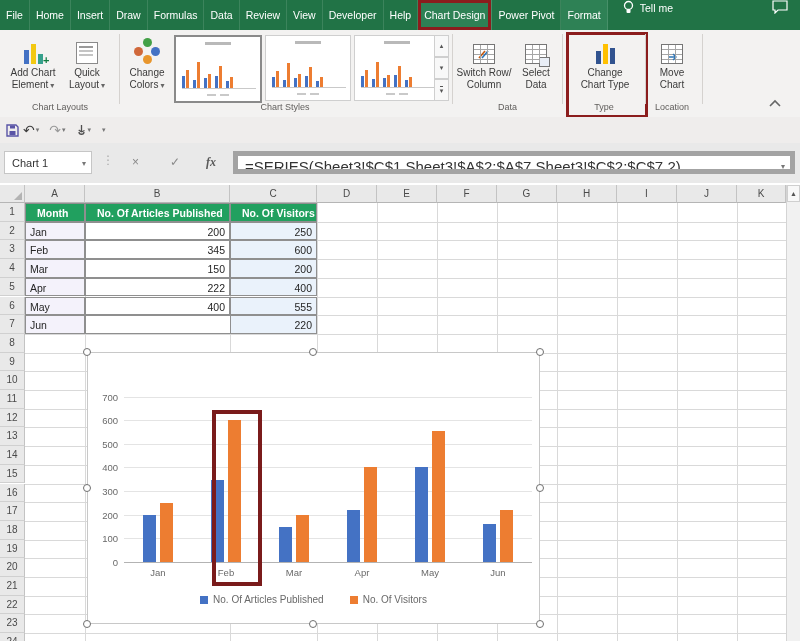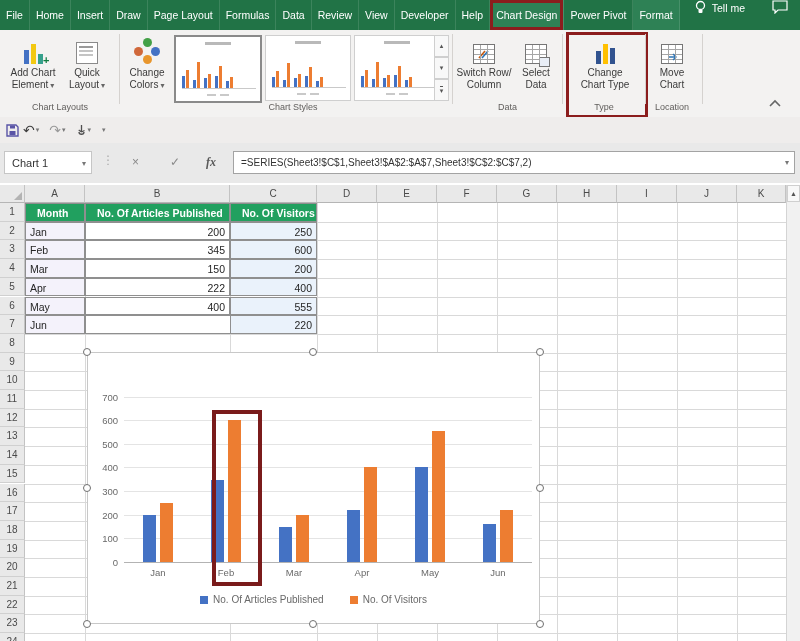--- a/index.html
+++ b/index.html
@@ -54,22 +54,22 @@
   .qic{margin-right:4px;display:flex;align-items:center;font-size:13px;color:#3f3f3f;}
   .mini::after{content:"▾";font-size:7px;color:#777;margin:0 6px 0 1px;}
   
   #fbar{position:absolute;left:0;top:143px;width:800px;height:40px;background:#e9e9e9;}
   #namebox{position:absolute;left:4px;top:8px;width:88px;height:23px;background:#fff;border:1px solid #c6c6c6;
            font-size:11px;color:#333;line-height:23px;padding-left:7px;box-sizing:border-box;}
   #namebox::after{content:"▾";position:absolute;right:5px;font-size:8px;color:#777;}
   #fdots{position:absolute;left:102px;top:10px;color:#aaa;font-size:12px;}
   .fbtn{position:absolute;top:8px;height:23px;line-height:23px;font-size:12px;color:#8a8a8a;}
   #fx{font-style:italic;font-family:"Liberation Serif",serif;font-weight:bold;color:#5a5a5a;}
-  #formulabox{position:absolute;left:233px;top:8px;width:562px;height:23px;background:#fff;border:1px solid #a3a3a3;
-              box-sizing:border-box;font-size:10px;color:#333;line-height:21px;padding:0 16px 0 7px;
+  #formulabox{position:absolute;left:233px;top:8px;width:562px;height:23px;background:#fff;border:5px solid #a3a3a3;
+              box-sizing:border-box;font-size:15px;color:#333;line-height:21px;padding:0 16px 0 7px;
               white-space:nowrap;overflow:hidden;}
   #formulabox::after{content:"▾";position:absolute;right:5px;top:0;font-size:8px;color:#777;}
   
   #sheet{position:absolute;left:0;top:185px;width:800px;height:456px;background:#fff;}
   #corner{position:absolute;left:0;top:0;width:25px;height:18px;background:#e9e9e9;border-right:1px solid #c3c3c3;border-bottom:1px solid #b5b5b5;box-sizing:border-box;}
   #corner::after{content:"";position:absolute;right:2px;bottom:2px;border-bottom:8px solid #b3b3b3;border-left:8px solid transparent;}
   .colhdr{position:absolute;top:0;height:18px;background:#e9e9e9;border-right:1px solid #c3c3c3;
           border-bottom:1px solid #b5b5b5;box-sizing:border-box;font-size:10px;color:#4a4a4a;
           text-align:center;line-height:17px;}
   .rowhdr{position:absolute;left:0;width:25px;background:#e9e9e9;border-right:1px solid #c3c3c3;
@@ -107,21 +107,20 @@
 <body>
 
 <div id="app">
 
   <div id="titlebar">
     <span id="tabs" style="display:flex;">
         <span class="tab">File</span>
         <span class="tab">Home</span>
         <span class="tab">Insert</span>
         <span class="tab">Draw</span>
-        <span class="tab">Page Layout</span>
         <span class="tab">Formulas</span>
         <span class="tab">Data</span>
         <span class="tab">Review</span>
         <span class="tab">View</span>
         <span class="tab">Developer</span>
         <span class="tab">Help</span>
         <span class="tab contextual boxed">Chart Design</span>
         <span class="tab">Power Pivot</span>
         <span class="tab contextual">Format</span>
       </span>
@@ -247,21 +246,21 @@
             <i></i>
             <i></i>
           </div>
         </div>
       </div>
     <div id="gscroll">
       <span class="upg"></span>
       <span class="dng"></span>
       <span class="mng"></span>
     </div>
-    <div class="grplabel" style="left:128px;width:330px;">Chart Styles</div>
+    <div class="grplabel" style="left:120px;width:330px;">Chart Styles</div>
     <div class="rsep" style="left:452px;"></div>
 
     <div class="rbtn" style="left:456px;width:56px;">
       <span class="ric">
         <span class="tblic">
             <svg width="20" height="18" style="position:absolute;left:0;top:0;">
           <path d="M5 13 L11 6" stroke="#c55a11" stroke-width="1.6" fill="none"></path>
           <path d="M8 13 L14 6" stroke="#2e75b6" stroke-width="1.6" fill="none"></path>
             </svg>
           </span>

